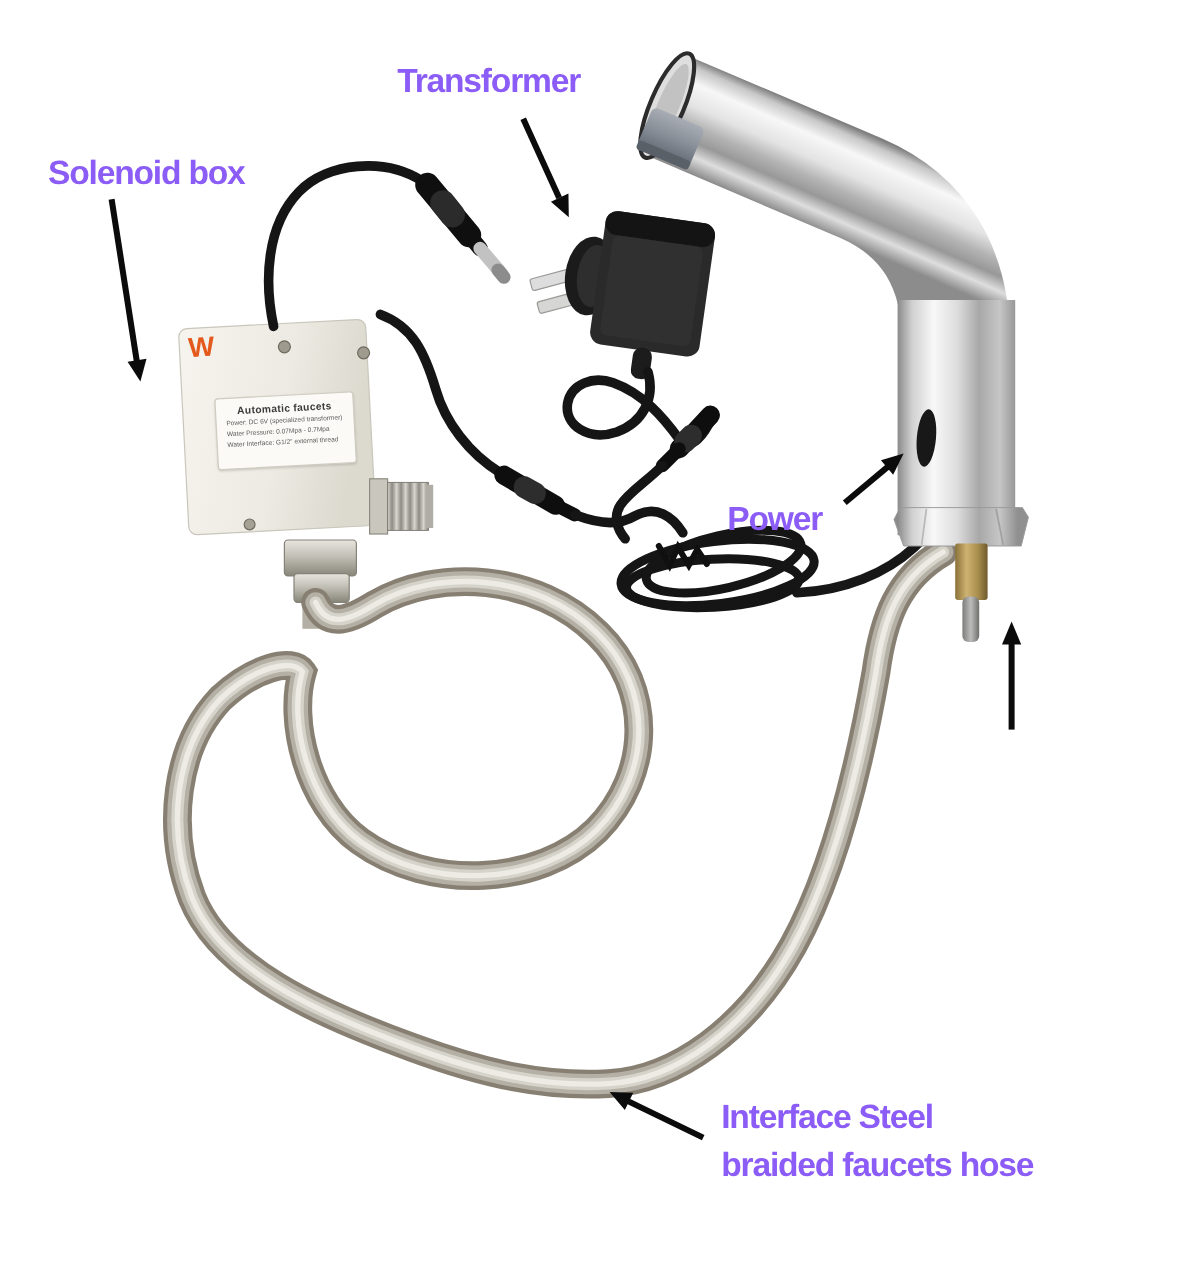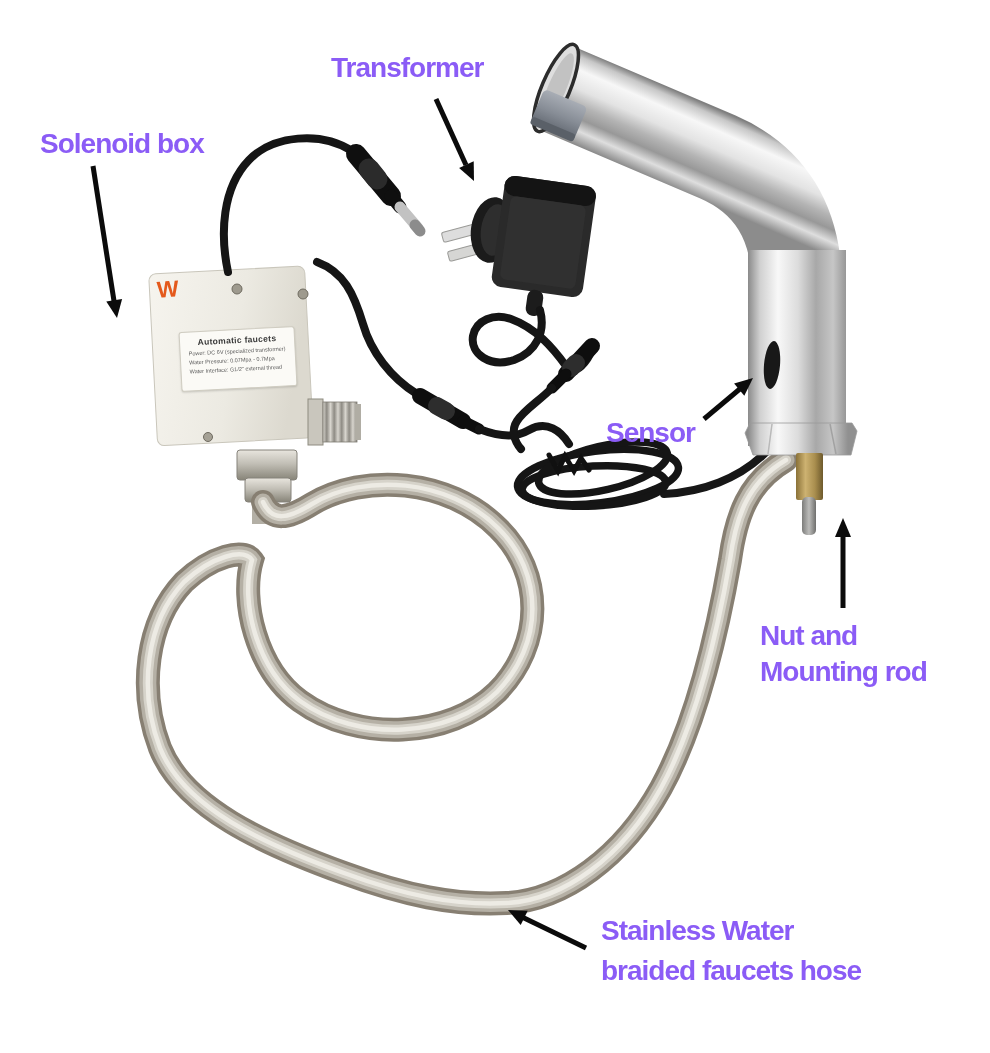--- a/index.html
+++ b/index.html
@@ -211,29 +211,25 @@
         <line x1="586" y1="948" x2="522" y2="917"></line>
         <polygon points="508,910 527.7,910.7 520.7,925.1" stroke="none"></polygon>
       </g>
     </g>
   </svg>
 
   <div class="lbl" style="left:40px;top:127px;">Solenoid box</div>
 
   <div class="lbl" style="left:331px;top:51px;">Transformer</div>
 
-  <div class="lbl" style="left:606px;top:416px;">Sensor</div>
-
-  <div class="lbl two" style="left:760px;top:618px;">
-    <div>Nut and</div>
-    <div>Mounting rod</div>
-  </div>
+  <div class="lbl" style="left:606px;top:416px;">Power</div>
+
 
   <div class="lbl two" style="left:601px;top:911px;line-height:40px;">
-    <div>Stainless Water</div>
+    <div>Interface Steel</div>
     <div>braided faucets hose</div>
   </div>
 
   <div class="w-logo">W</div>
 
   <div class="sticker">
     <div class="sticker-title">Automatic faucets</div>
     <div class="sticker-line">Power: DC 6V (specialized transformer)</div>
     <div class="sticker-line">Water Pressure: 0.07Mpa - 0.7Mpa</div>
     <div class="sticker-line">Water Interface: G1/2" external thread</div>

